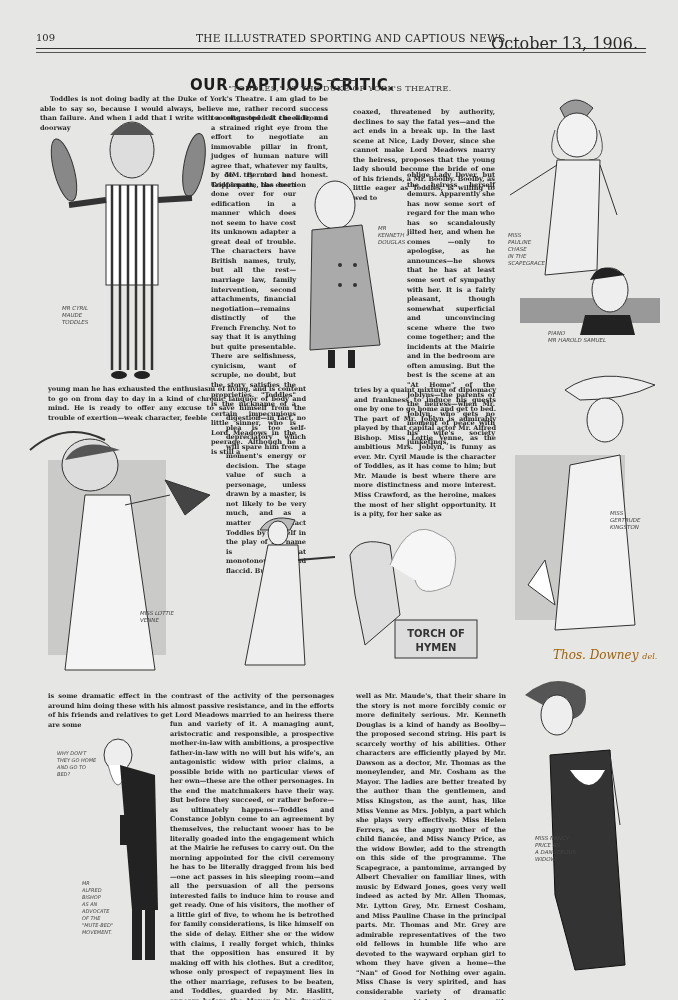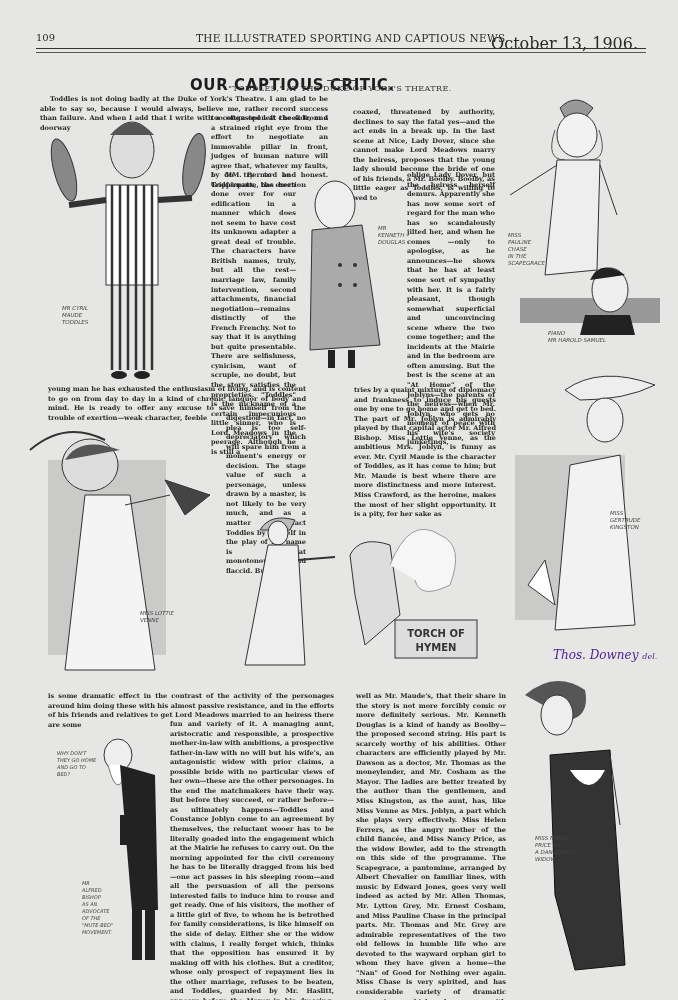--- a/index.html
+++ b/index.html
@@ -21,21 +21,21 @@
   .subheading { top:84px; left:150px; width:380px; text-align:center; font-size:8px; letter-spacing:0.4px; color:#333; }
   .txt {
     position:absolute; font-size:6.6px; line-height:9.55px; text-align:justify;
     color:#2b2b2b; hyphens:auto;
   }
   .txt p { margin:0; text-indent:10px;font-weight:bold; }
   .txt p.noi { text-indent:0; }
   .illus { position:absolute; }
   .shade { position:absolute; background:#cacac8; }
   .cap { position:absolute; font-family:"DejaVu Sans", "Liberation Sans", sans-serif; font-size:5.5px; line-height:7px; color:#444; font-style:italic; text-transform:uppercase; white-space:pre-line; }
-  .sig { position:absolute; font-family:"DejaVu Serif", serif; font-size:12px; font-style:italic; color:#4c1d95; }
+  .sig { position:absolute; font-family:"DejaVu Serif", serif; font-size:12px; font-style:italic; color:#a16207; }
 </style>
 </head>
 <body>
 
 <div class="abs masthead">
   <span class="pg">109</span>
   <span class="title">THE ILLUSTRATED SPORTING AND CAPTIOUS NEWS.</span>
   <span class="date">October 13, 1906.</span>
 </div>
 <div class="abs rule1"></div>

